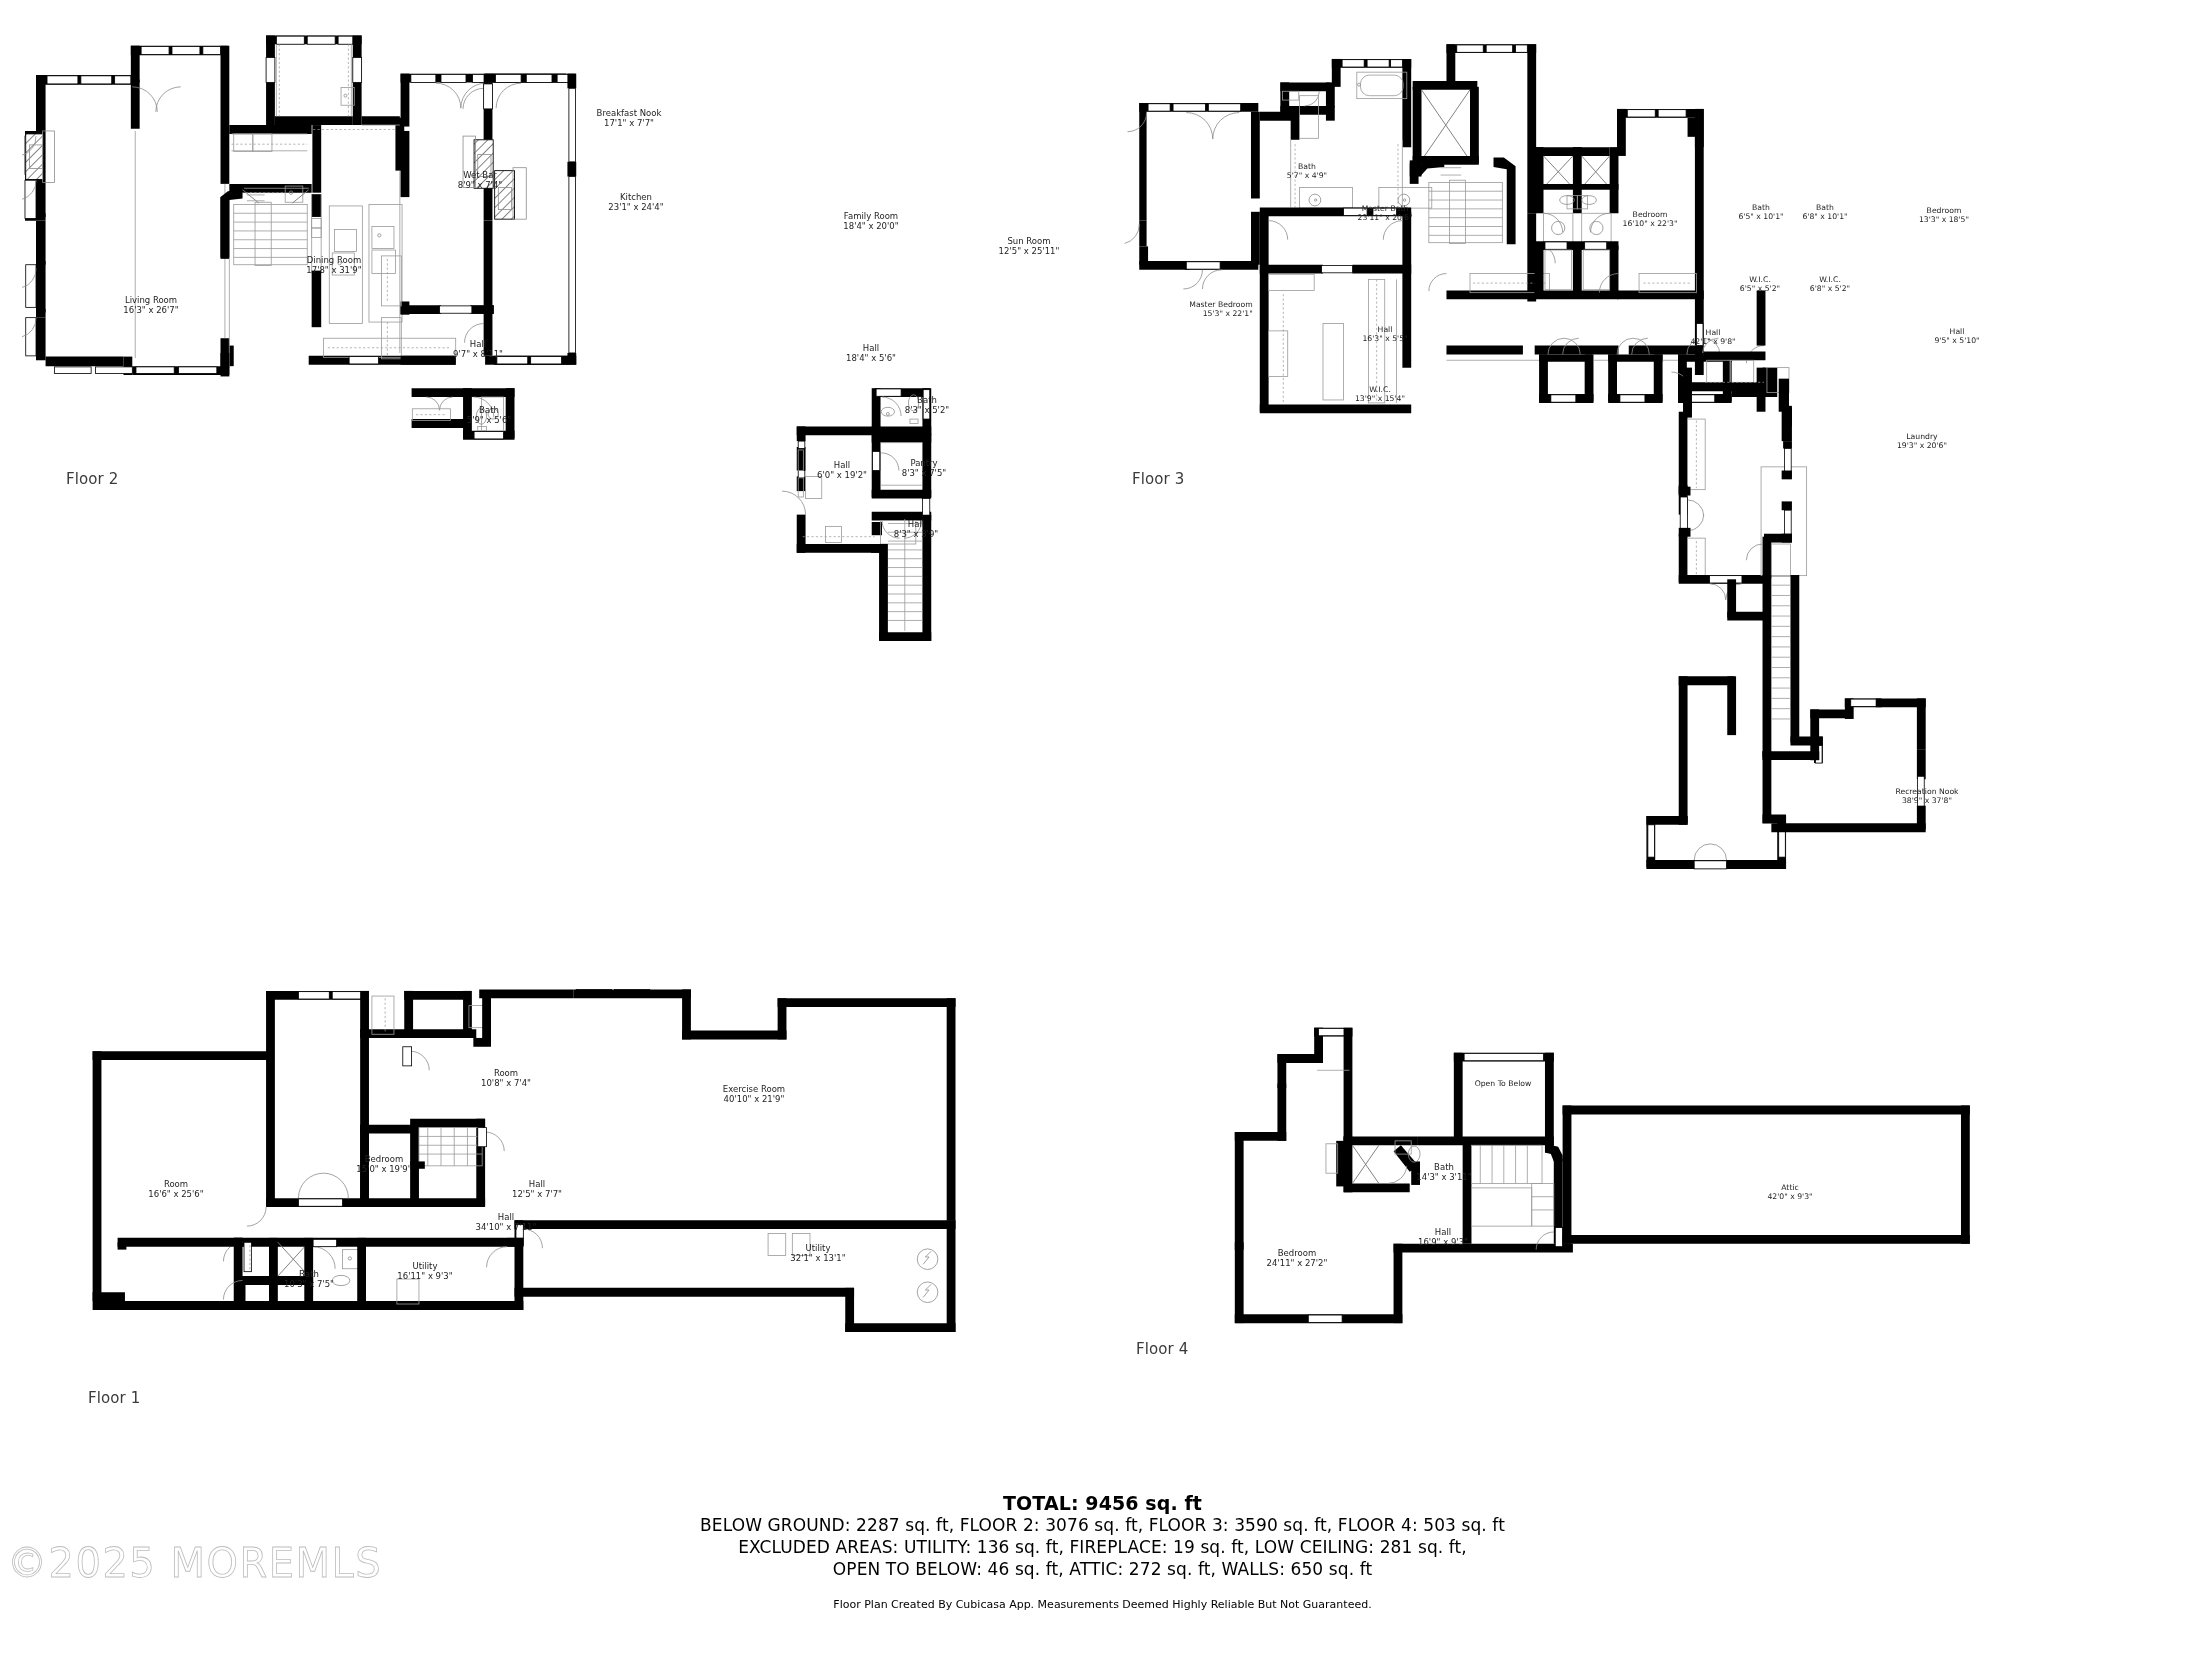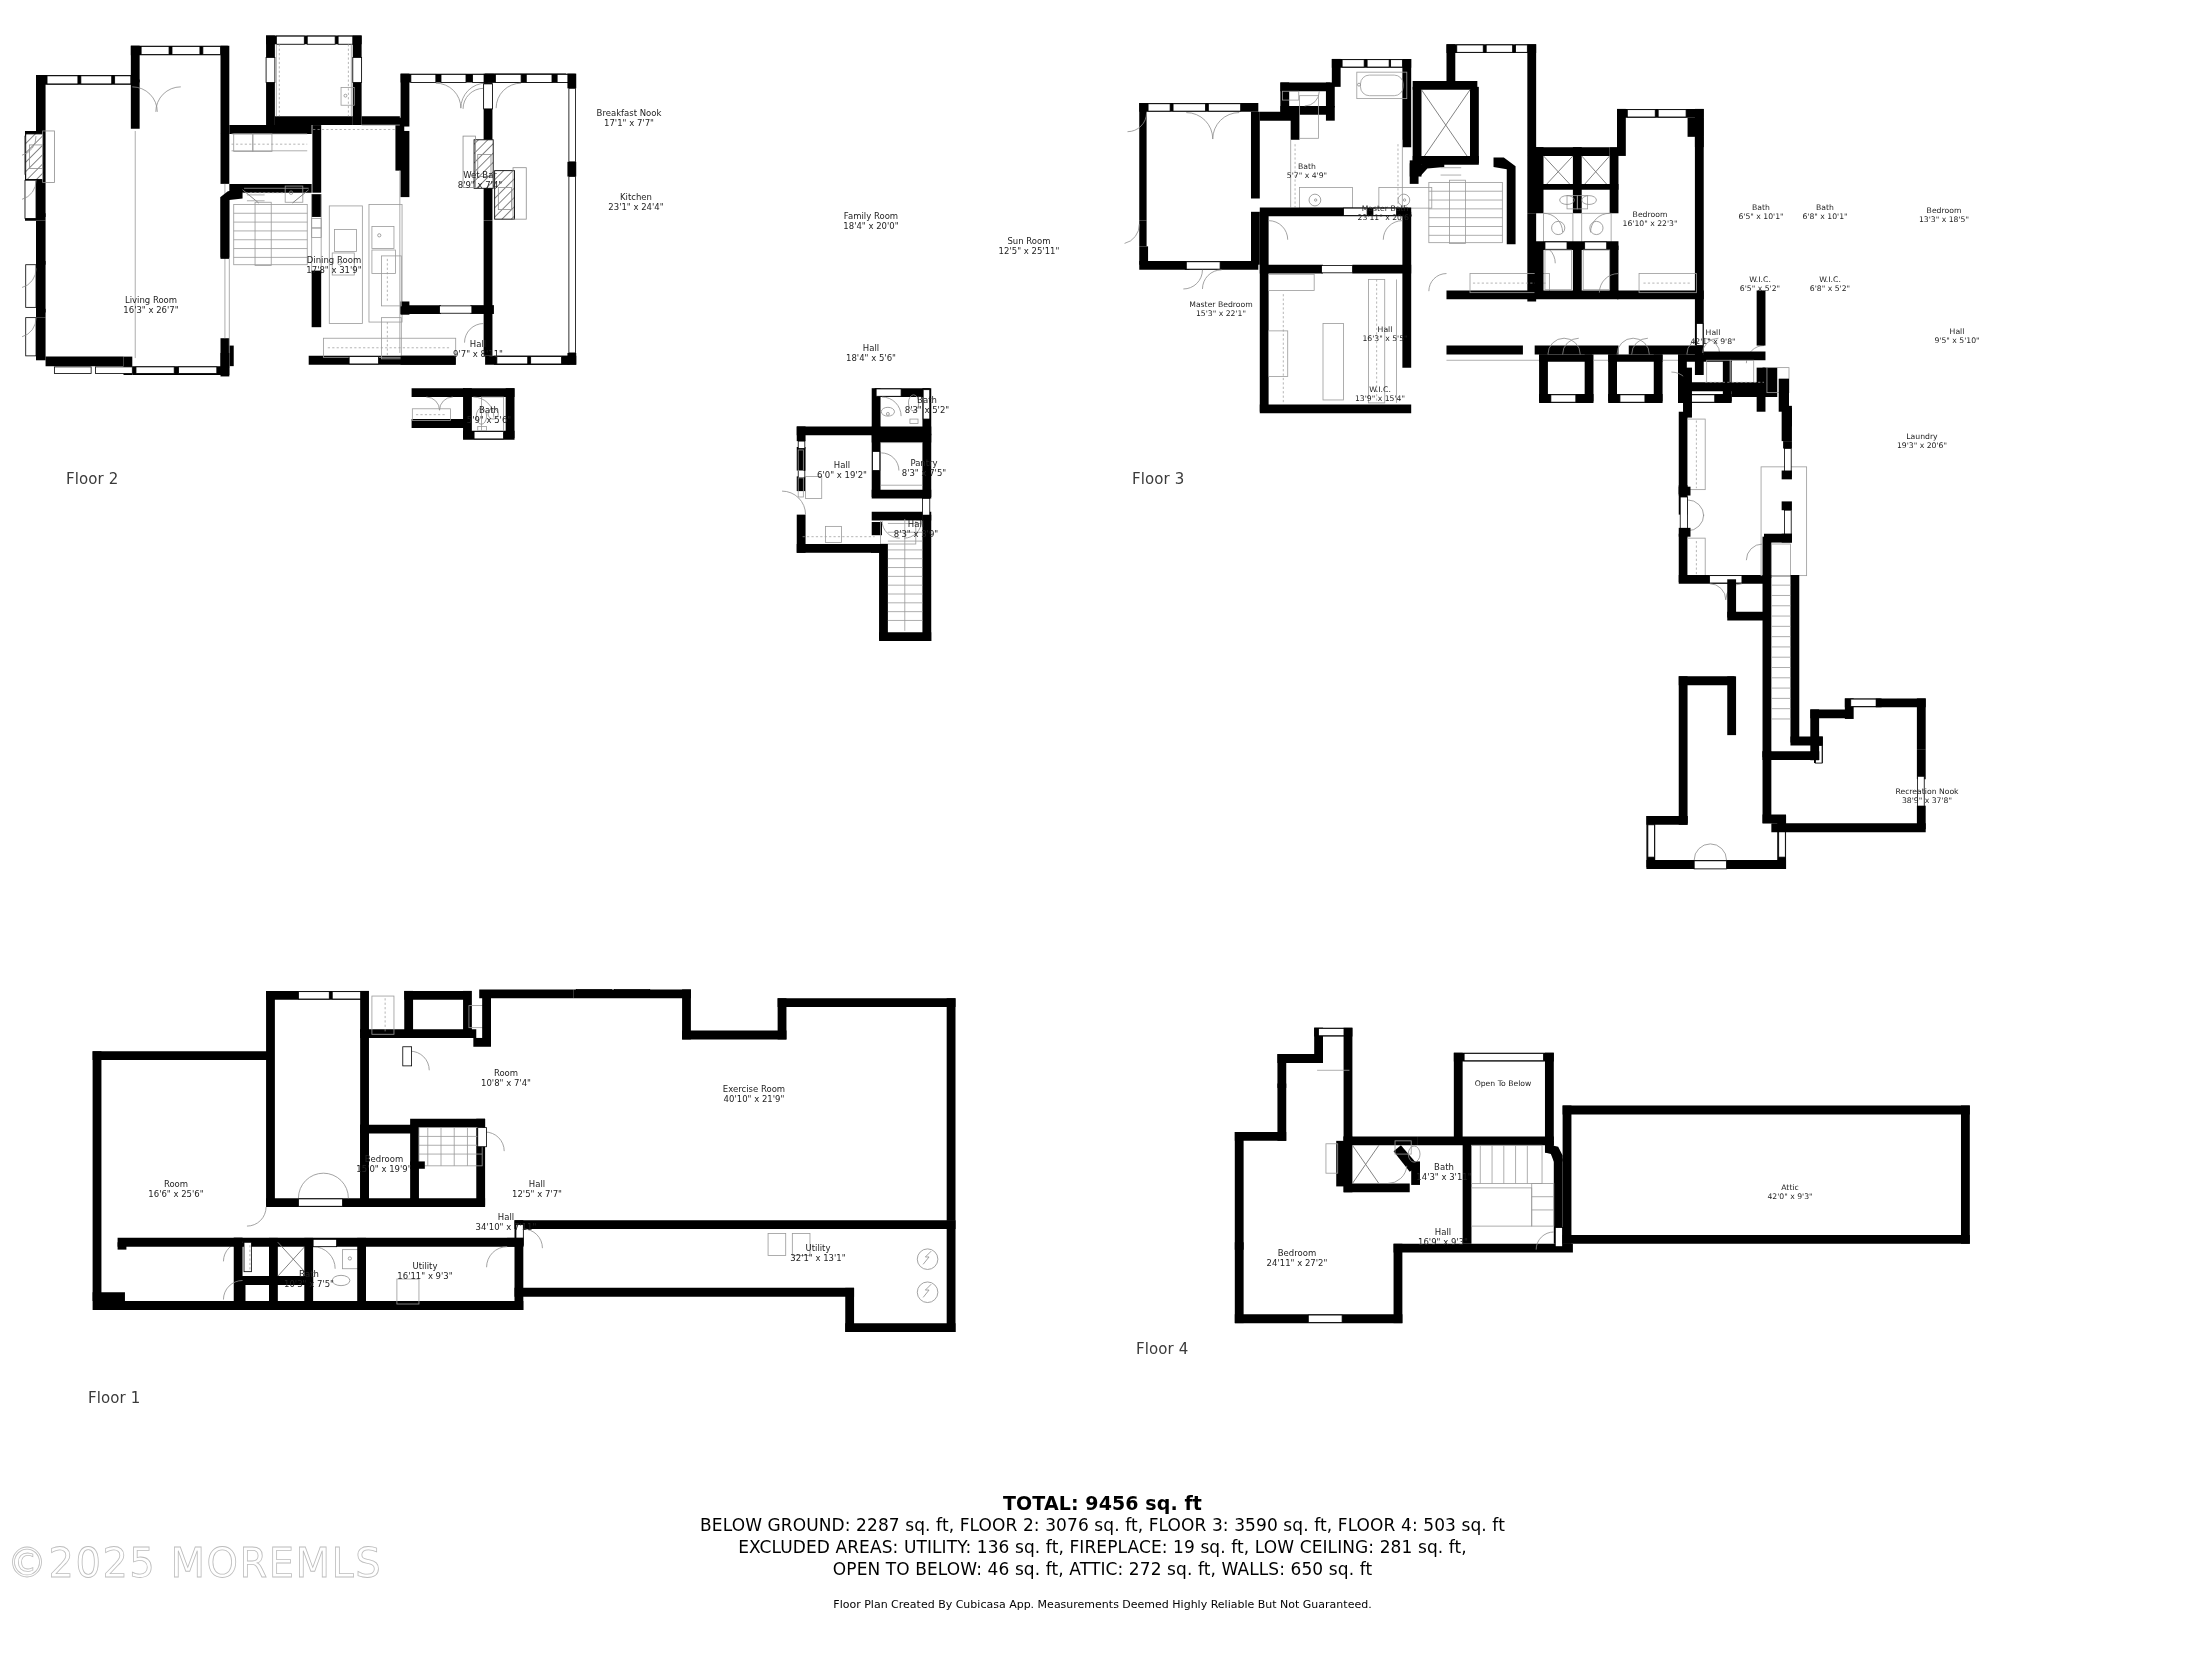--- a/index.html
+++ b/index.html
@@ -849,21 +849,21 @@
         <span class="dm">8'3" x 3'9"</span>
       </div>
       <div class="rlabel s10" style="left: 1307px; top: 171px;">
         <span class="nm">Bath</span>
         <span class="dm">5'7" x 4'9"</span>
       </div>
       <div class="rlabel s10" style="left: 1385px; top: 213px;">
         <span class="nm">Master Bath</span>
         <span class="dm">23'11" x 20'6"</span>
       </div>
-      <div class="rlabel s10" style="left: 1221px; top: 309px;">
+      <div class="rlabel s10" style="left: 1221px; top: 309px; text-align: right;">
         <span class="nm">Master Bedroom</span>
         <span class="dm">15'3" x 22'1"</span>
       </div>
       <div class="rlabel s10" style="left: 1385px; top: 334px;">
         <span class="nm">Hall</span>
         <span class="dm">16'3" x 5'5"</span>
       </div>
       <div class="rlabel s10" style="left: 1380px; top: 394px;">
         <span class="nm">W.I.C.</span>
         <span class="dm">13'9" x 15'4"</span>

